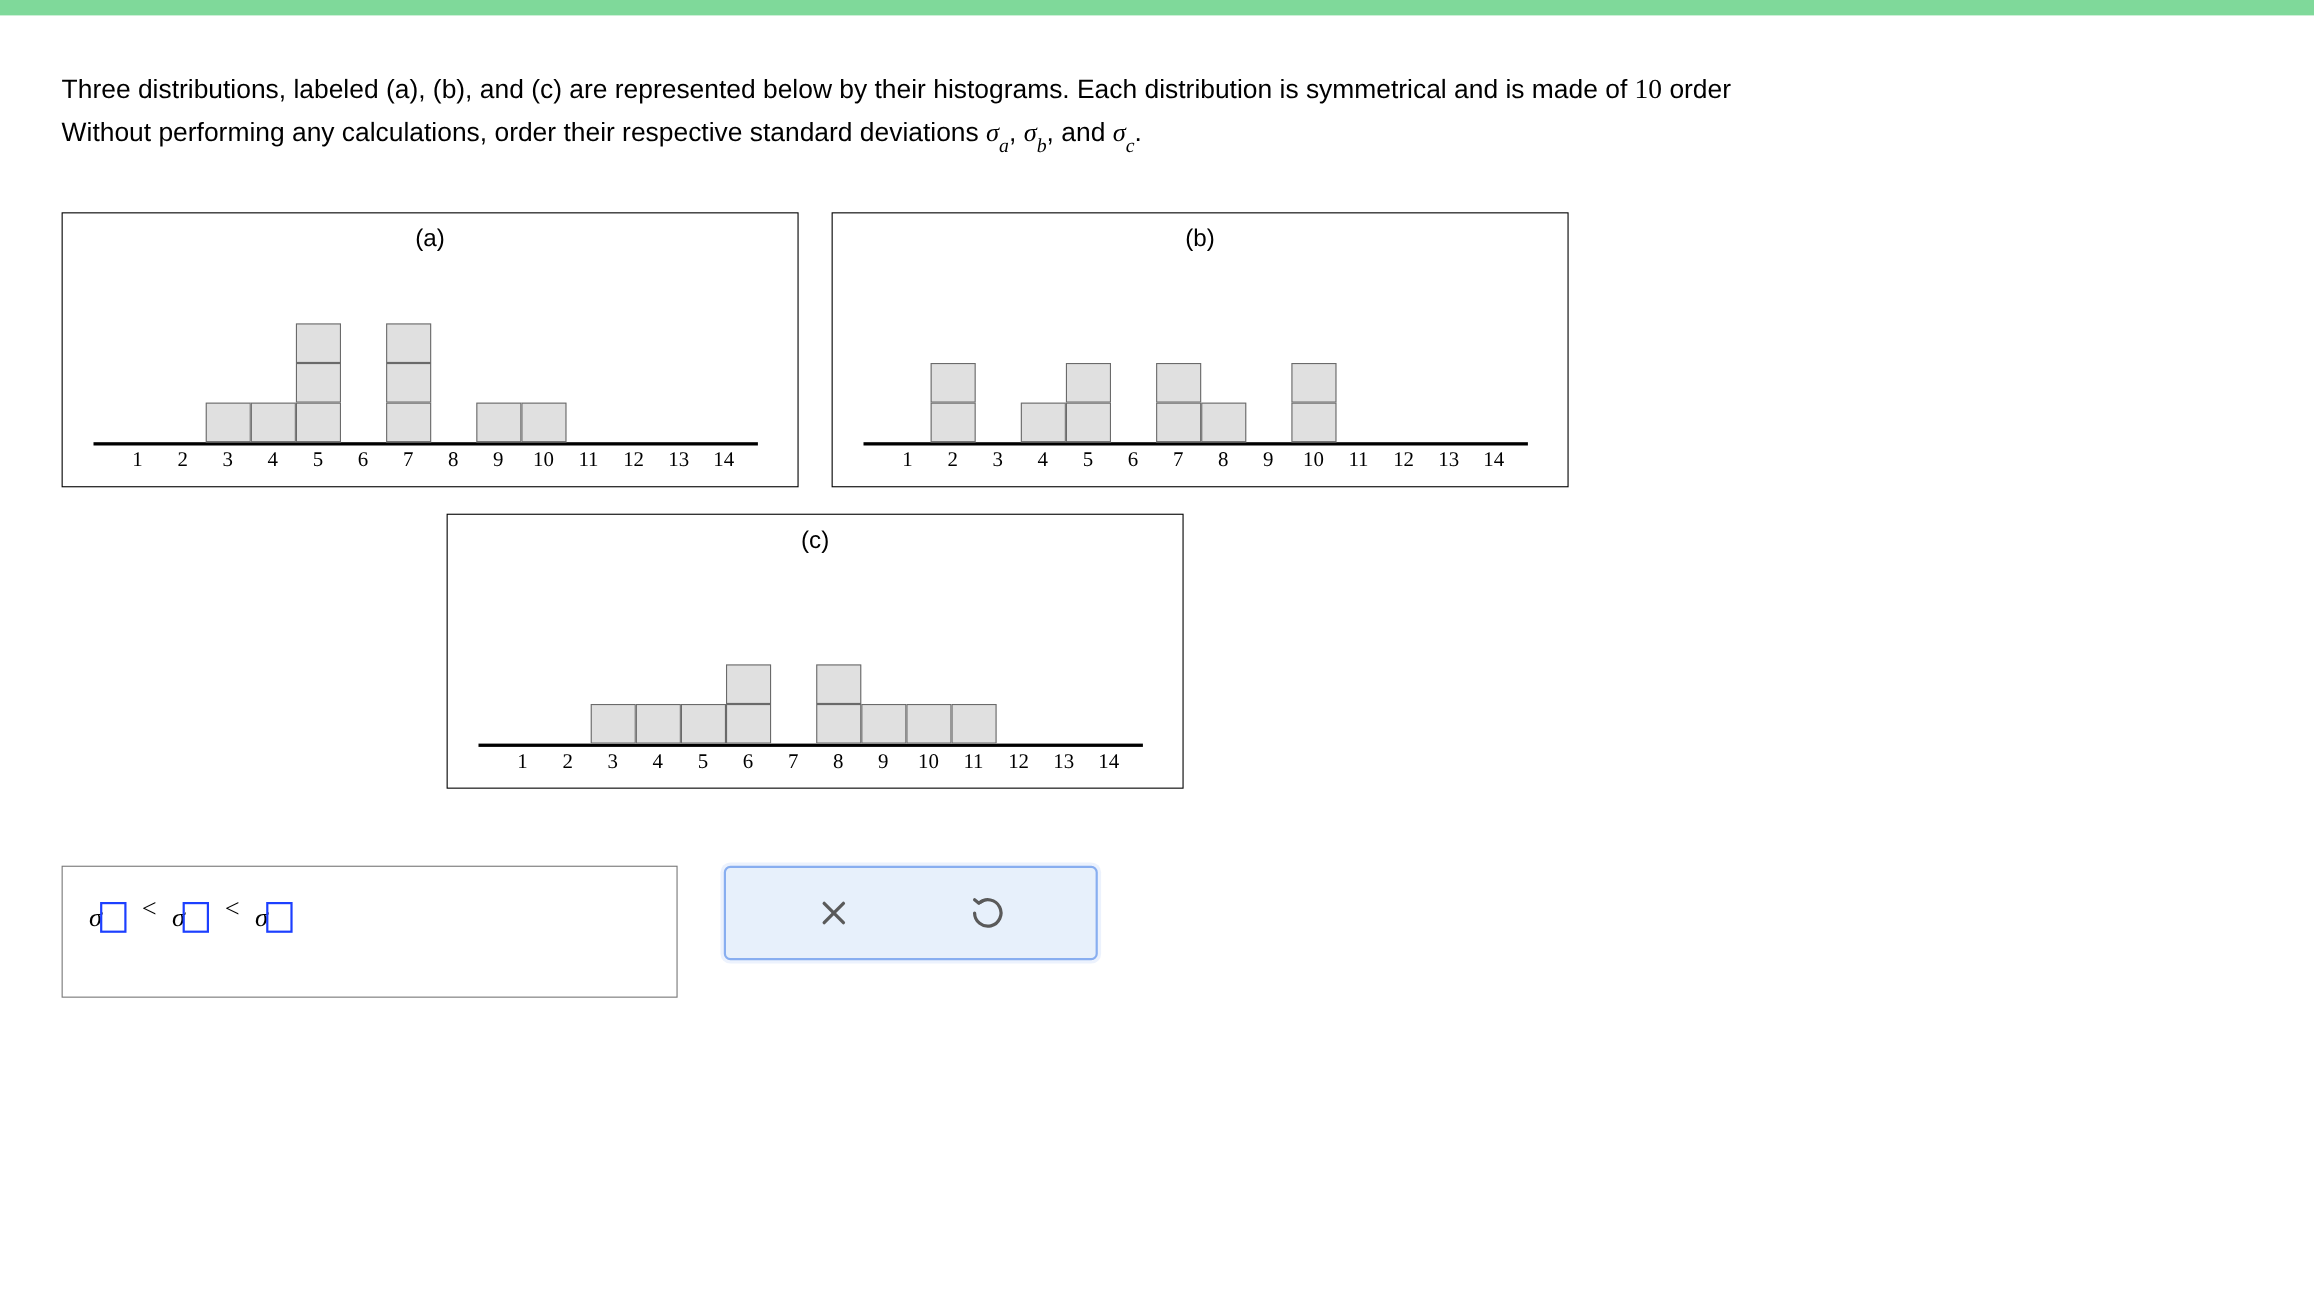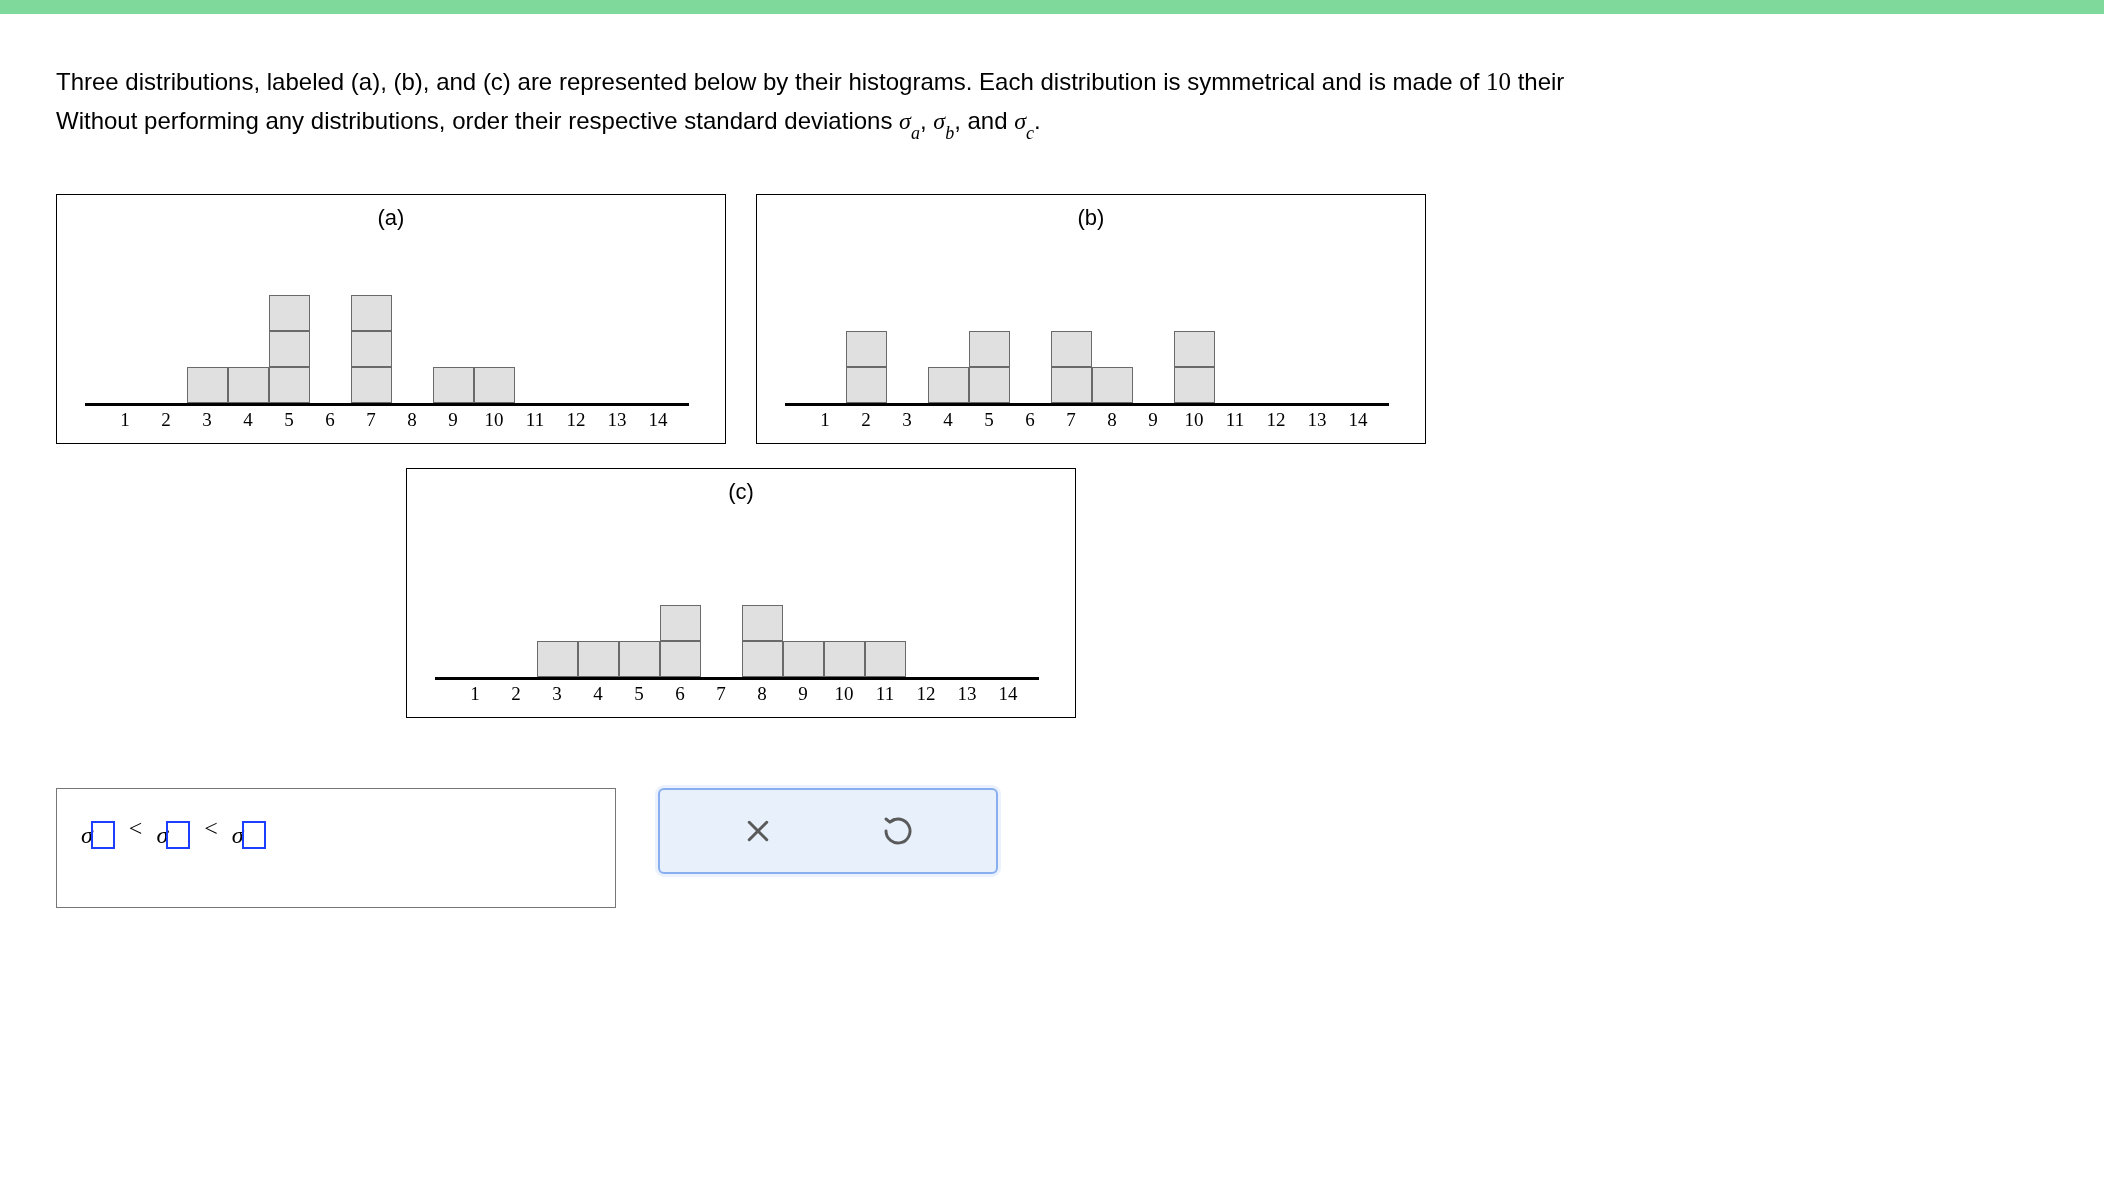--- a/index.html
+++ b/index.html
@@ -142,22 +142,22 @@
   }
 </style>
 </head>
 <body>
 
 <div class="topbar"></div>
 
 <div class="content">
 
   <div class="problem-text">
-    <span>Three distributions, labeled (a), (b), and (c) are represented below by their histograms. Each distribution is symmetrical and is made of </span><span class="mathnum">10</span><span> their</span><br>
-    <span>Without performing any distributions, order their respective standard deviations </span><span class="sigma">σ</span><span class="sub">a</span><span>, </span><span class="sigma">σ</span><span class="sub">b</span><span>, </span><span> and </span><span class="sigma">σ</span><span class="sub">c</span><span>.</span>
+    <span>Three distributions, labeled (a), (b), and (c) are represented below by their histograms. Each distribution is symmetrical and is made of </span><span class="mathnum">10</span><span> order</span><br>
+    <span>Without performing any calculations, order their respective standard deviations </span><span class="sigma">σ</span><span class="sub">a</span><span>, </span><span class="sigma">σ</span><span class="sub">b</span><span>, </span><span> and </span><span class="sigma">σ</span><span class="sub">c</span><span>.</span>
   </div>
 
   <div class="histo-row">
     <div class="histo-box">
       <div class="histo-label">(a)</div>
     <div class="axis-line" style="left: 28px; top: 208px; width: 604px; height: 3px;"></div>
         <div class="bar" style="left: 130px; width: 41px; height: 36px; top: 172px;"></div>
         <div class="bar" style="left: 171px; width: 41px; height: 36px; top: 172px;"></div>
         <div class="bar" style="left: 212px; width: 41px; height: 36px; top: 172px;"></div>
         <div class="bar" style="left: 212px; width: 41px; height: 36px; top: 136px;"></div>

